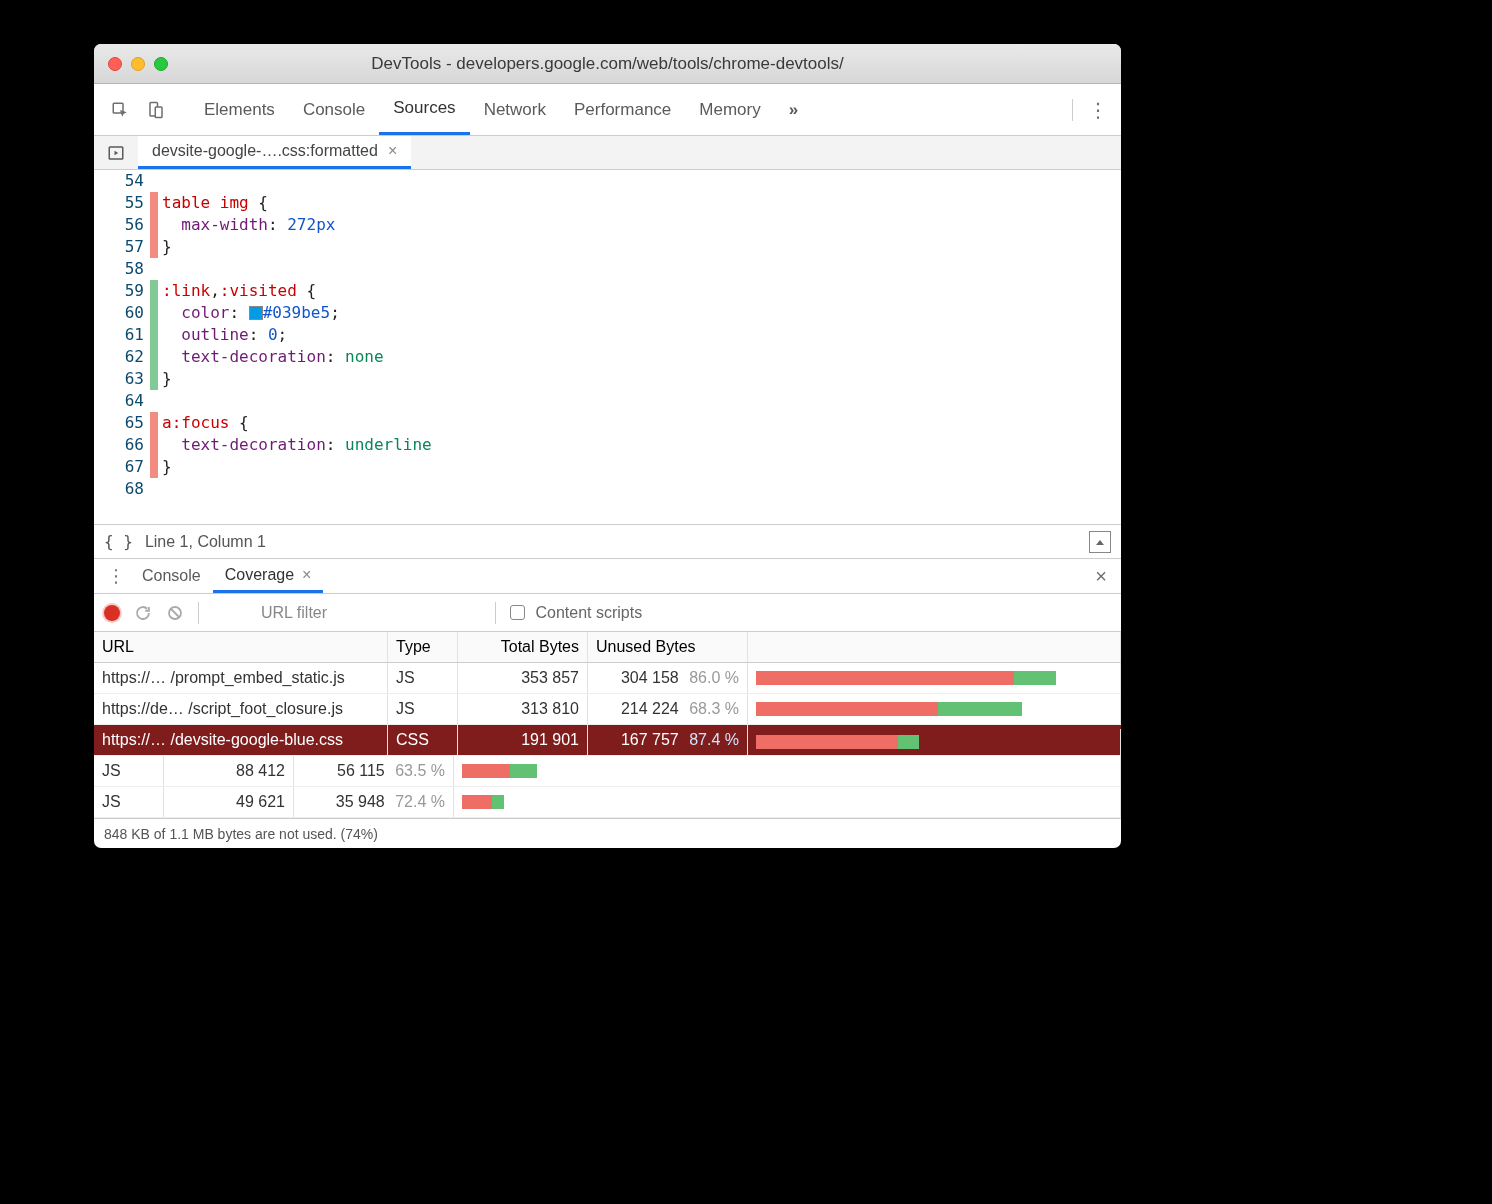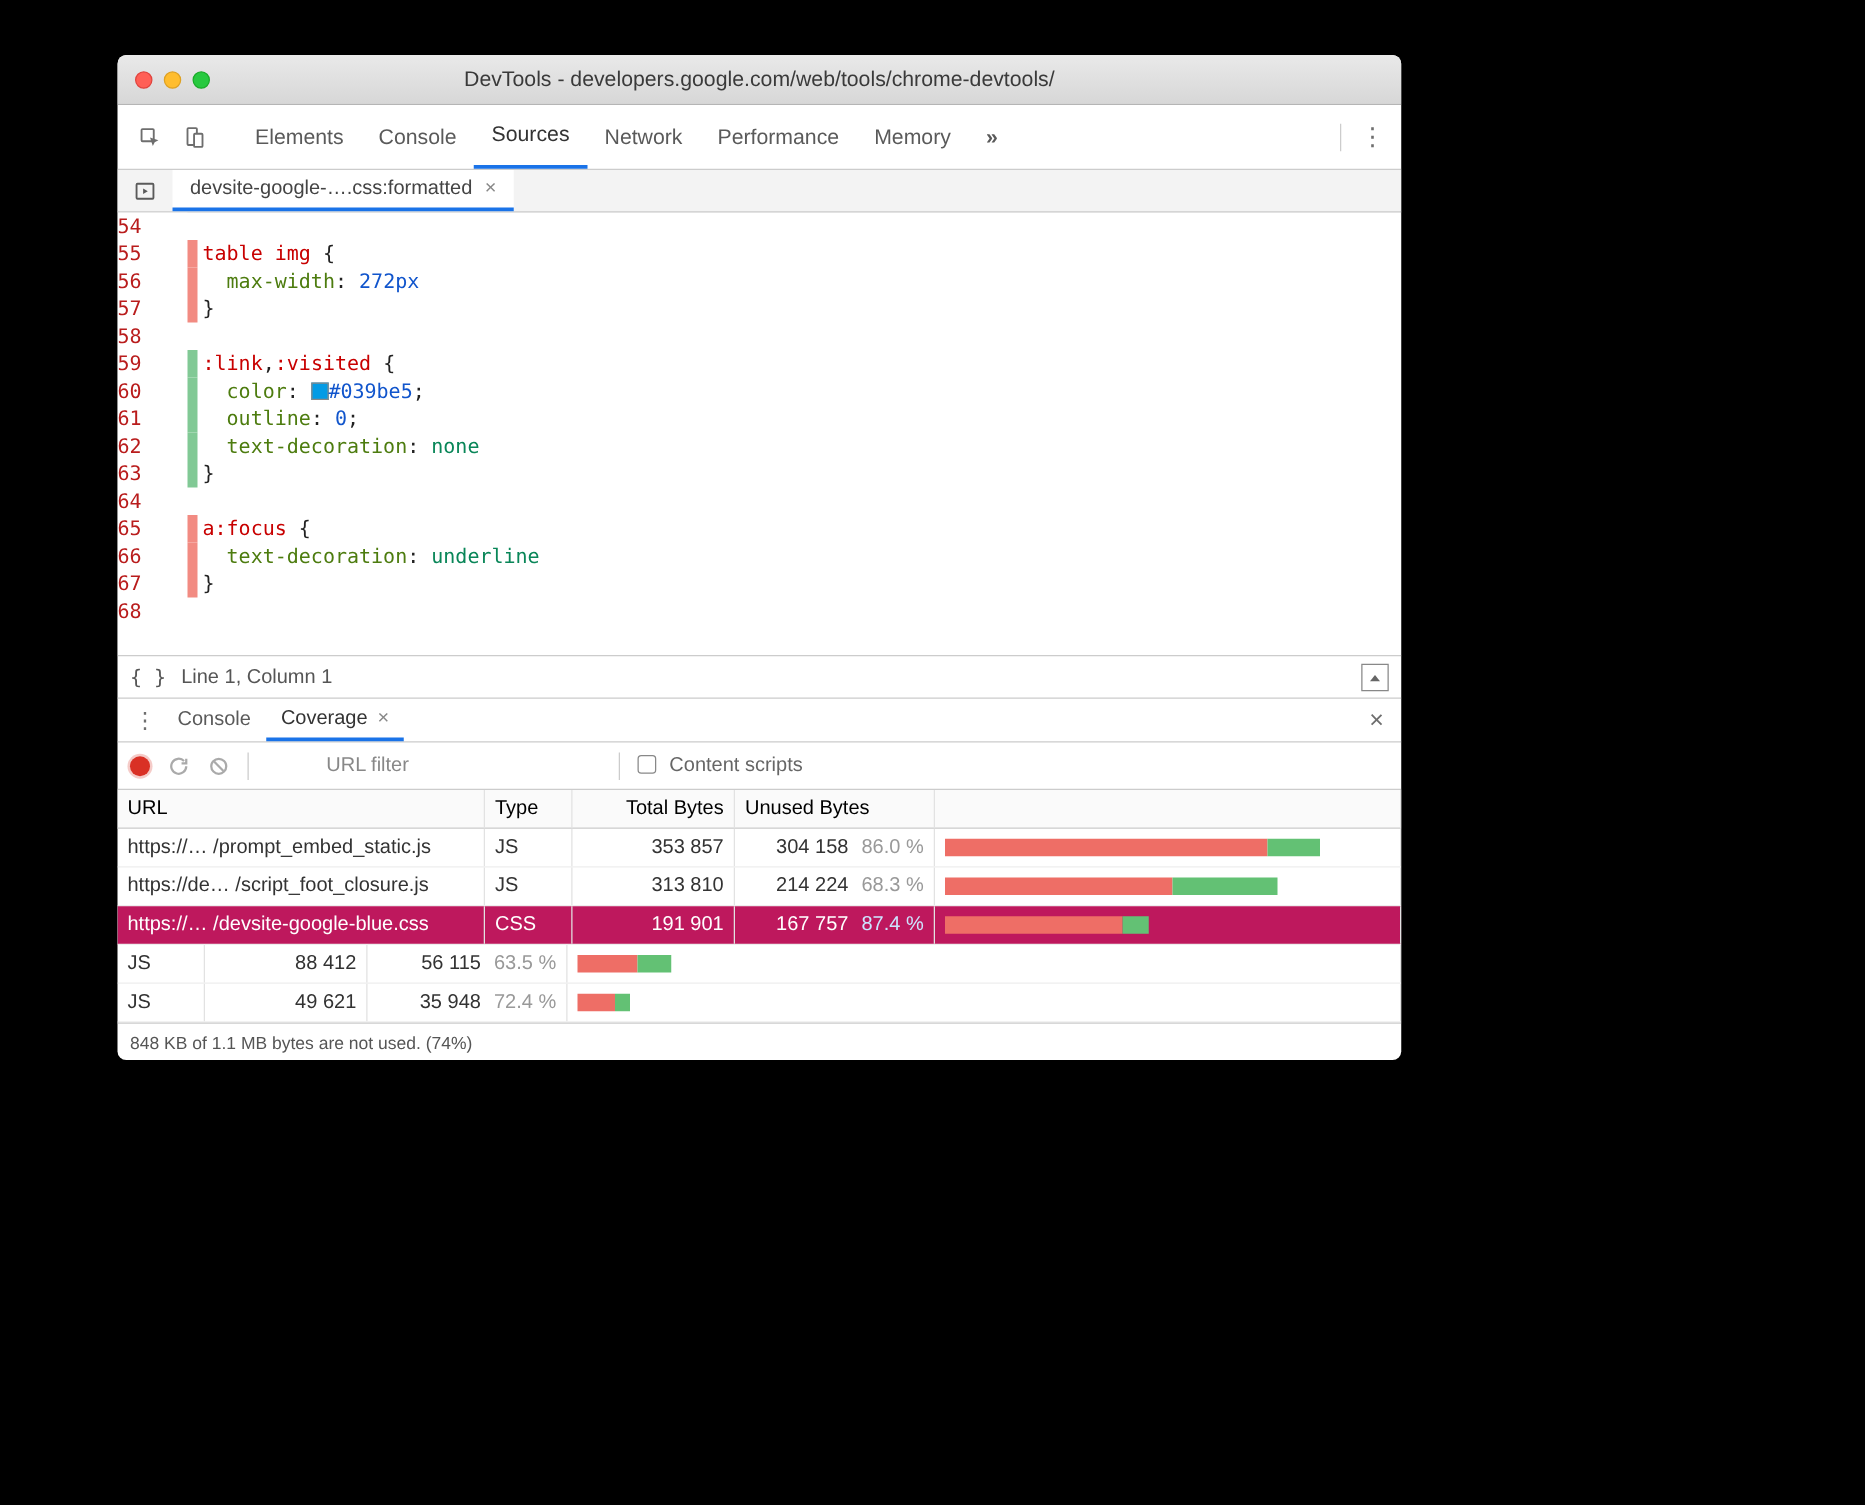--- a/index.html
+++ b/index.html
@@ -54,30 +54,30 @@
   .file-tab .close { font-size:16px; color:#888; cursor:pointer; }
 
   .editor {
     flex:1;
     display:flex;
     overflow:hidden;
     font-family: Menlo, Consolas, monospace;
     font-size:16px;
     line-height:22px;
   }
-  .gutter { width:56px; text-align:left; color:#b91c1c; padding-right:6px; background:#fff; }
+  .gutter { width:56px; text-align:right; color:#0c4a6e; padding-right:6px; background:#fff; }
   .gutter div { height:22px; }
   .covbar { width:8px; }
   .covbar div { height:22px; }
   .cov-red { background:#f28b82; }
   .cov-green { background:#81c995; }
   .code { flex:1; padding-left:4px; white-space:pre; color:#222; overflow:hidden; }
   .code div { height:22px; }
   .c-sel { color:#c80000; }
-  .c-prop { color:#4d7c0f; }
+  .c-prop { color:#701a75; }
   .c-val  { color:#1155cc; }
   .c-num  { color:#1155cc; }
   .c-kw   { color:#098658; }
   .c-swatch { display:inline-block; width:14px; height:14px; background:#039be5; vertical-align:-2px; border:1px solid #888; }
 
   .statusbar {
     height:34px; border-top:1px solid #ccc; display:flex; align-items:center; padding:0 10px; gap:12px; font-size:16px; color:#555;
   }
   .statusbar .sb-right { margin-left:auto; }
   .sb-iconbox { width:22px; height:22px; border:1px solid #888; display:flex; align-items:center; justify-content:center; }
@@ -105,21 +105,21 @@
 
   .cov-table { width:100%; font-size:16px; }
   .cov-head { display:flex; border-bottom:1px solid #ccc; background:#fafafa; }
   .cov-head > div, .cov-row > div { padding:6px 8px; border-right:1px solid #e2e2e2; }
   .col-url { flex:0 0 294px; overflow:hidden; white-space:nowrap; }
   .col-type { flex:0 0 70px; }
   .col-total { flex:0 0 130px; text-align:right; }
   .col-unused { flex:0 0 160px; text-align:right; }
   .col-bar { flex:1; border-right:none; display:flex; align-items:center; }
   .cov-row { display:flex; border-bottom:1px solid #eee; color:#333; cursor:pointer; }
-  .cov-row.selected { background:#be185d; color:#fff; }
+  .cov-row.selected { background:#7f1d1d; color:#fff;align-items:flex-end; }
   .cov-row.selected .pct { color:#cde4ff; }
   .pct { color:#999; margin-left:6px; }
   .usage-bar { height:14px; display:flex; }
   .ub-red { background:#ee6e66; }
   .ub-green { background:#63c174; }
 
   .cov-summary { height:30px; border-top:1px solid #ccc; display:flex; align-items:center; padding:0 10px; font-size:14px; color:#555; }
 </style>
 </head>
 <body>

